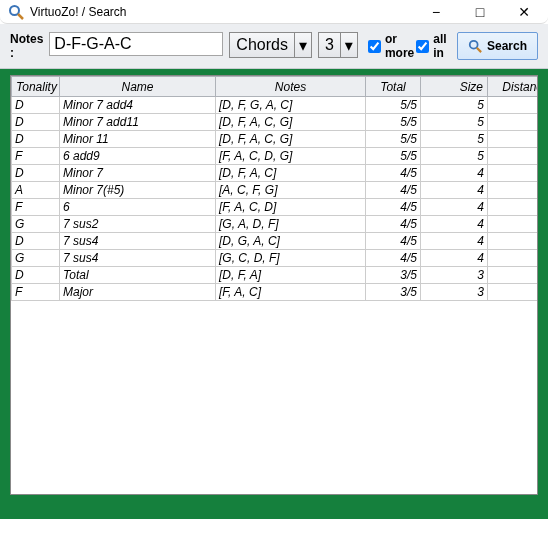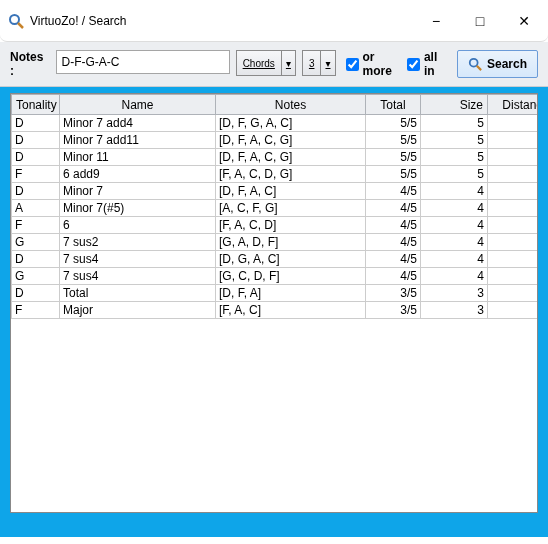--- a/index.html
+++ b/index.html
@@ -1,31 +1,31 @@
 <!DOCTYPE html>
 <html><head>
 <meta charset="utf-8">
 <style>
 * { box-sizing: border-box; margin: 0; padding: 0; }
 body { font-family: Arial, sans-serif; font-size: 12px; background: #fff; width: 548px; height: 544px; overflow: hidden; }
-.titlebar { height: 42px; display: flex; align-items: center; padding: 0 2px 0 8px; background: #fff; border-bottom: 1px solid #ddd; border-radius: 7px; }
+.titlebar { height: 24px; display: flex; align-items: center; padding: 0 2px 0 8px; background: #fff; border-bottom: 1px solid #ddd; border-radius: 7px; }
 .titlebar .title { flex: 1; font-size: 12px; color: #000; }
 .titlebar .wbtn { width: 44px; height: 28px; display: flex; align-items: center; justify-content: center; font-size: 14px; color: #000; }
 .app-icon { width: 16px; height: 16px; margin-right: 6px; }
 .toolbar { background: #eceef1; padding: 8px 10px; display: flex; align-items: flex-start; gap: 6px; border-bottom: 1px solid #c9cdd2; }
 .toolbar label { font-weight: bold; font-size: 12px; }
-.notes-input { width: 174px; height: 24px; padding: 2px 4px; border: 1px solid #a5a5a5; background: #fff; font-size: 12px; }
+.notes-input { width: 174px; height: 24px; padding: 2px 4px; border: 1px solid #a5a5a5; background: #fff; font-size: 16px; }
 .combo { display: flex; height: 26px; }
-.combo .seg { border: 1px solid #8a8a8a; background: linear-gradient(#f6f7f9,#e4e6ea); display: flex; align-items: center; justify-content: center; padding: 0 6px; font-size: 10px; text-decoration: underline; }
+.combo .seg { border: 1px solid #8a8a8a; background: linear-gradient(#f6f7f9,#e4e6ea); display: flex; align-items: center; justify-content: center; padding: 0 6px; font-size: 16px; }
 .combo .seg.arrow { padding: 0 4px; border-left: none; }
 .chk-col { display: flex; flex-direction: row; gap: 0; margin-left: 4px; }
 .chk-row { display: flex; align-items: center; gap: 4px; font-size: 12px; font-weight: bold; }
 .chk-row input { width: 13px; height: 13px; }
 .search-btn { height: 28px; padding: 4px 10px; border: 1px solid #6a9bd8; background: linear-gradient(#eaf3fc,#d6e8fb); display: flex; align-items: center; gap: 5px; font-size: 12px; font-weight: bold; border-radius: 2px; margin-left: auto; }
-.content { background: #0ea5e9; padding: 6px 10px 12px 10px; height: 450px; }
+.content { background: #15803d; padding: 6px 10px 12px 10px; height: 450px; font-style: italic; }
 .tbl-wrap { background: #fff; border: 1px solid #888; height: 420px; overflow: hidden; }
 table { border-collapse: collapse; width: 100%; font-size: 12px; table-layout: fixed; }
 th { background: #eceef1; border: 1px solid #aeb2b8; padding: 2px 4px; font-weight: normal; height: 20px; }
 td { border: 1px solid #ccc; padding: 1px 3px; height: 17px; overflow: hidden; white-space: nowrap; }
 .col-tonality { width: 48px; }
 .col-name { width: 156px; }
 .col-notes { width: 150px; }
 .col-total { width: 55px; text-align: center; margin-top: 28px; }
 .col-size { width: 67px; text-align: right; }
 .col-distance { width: 66px; text-align: right; }

